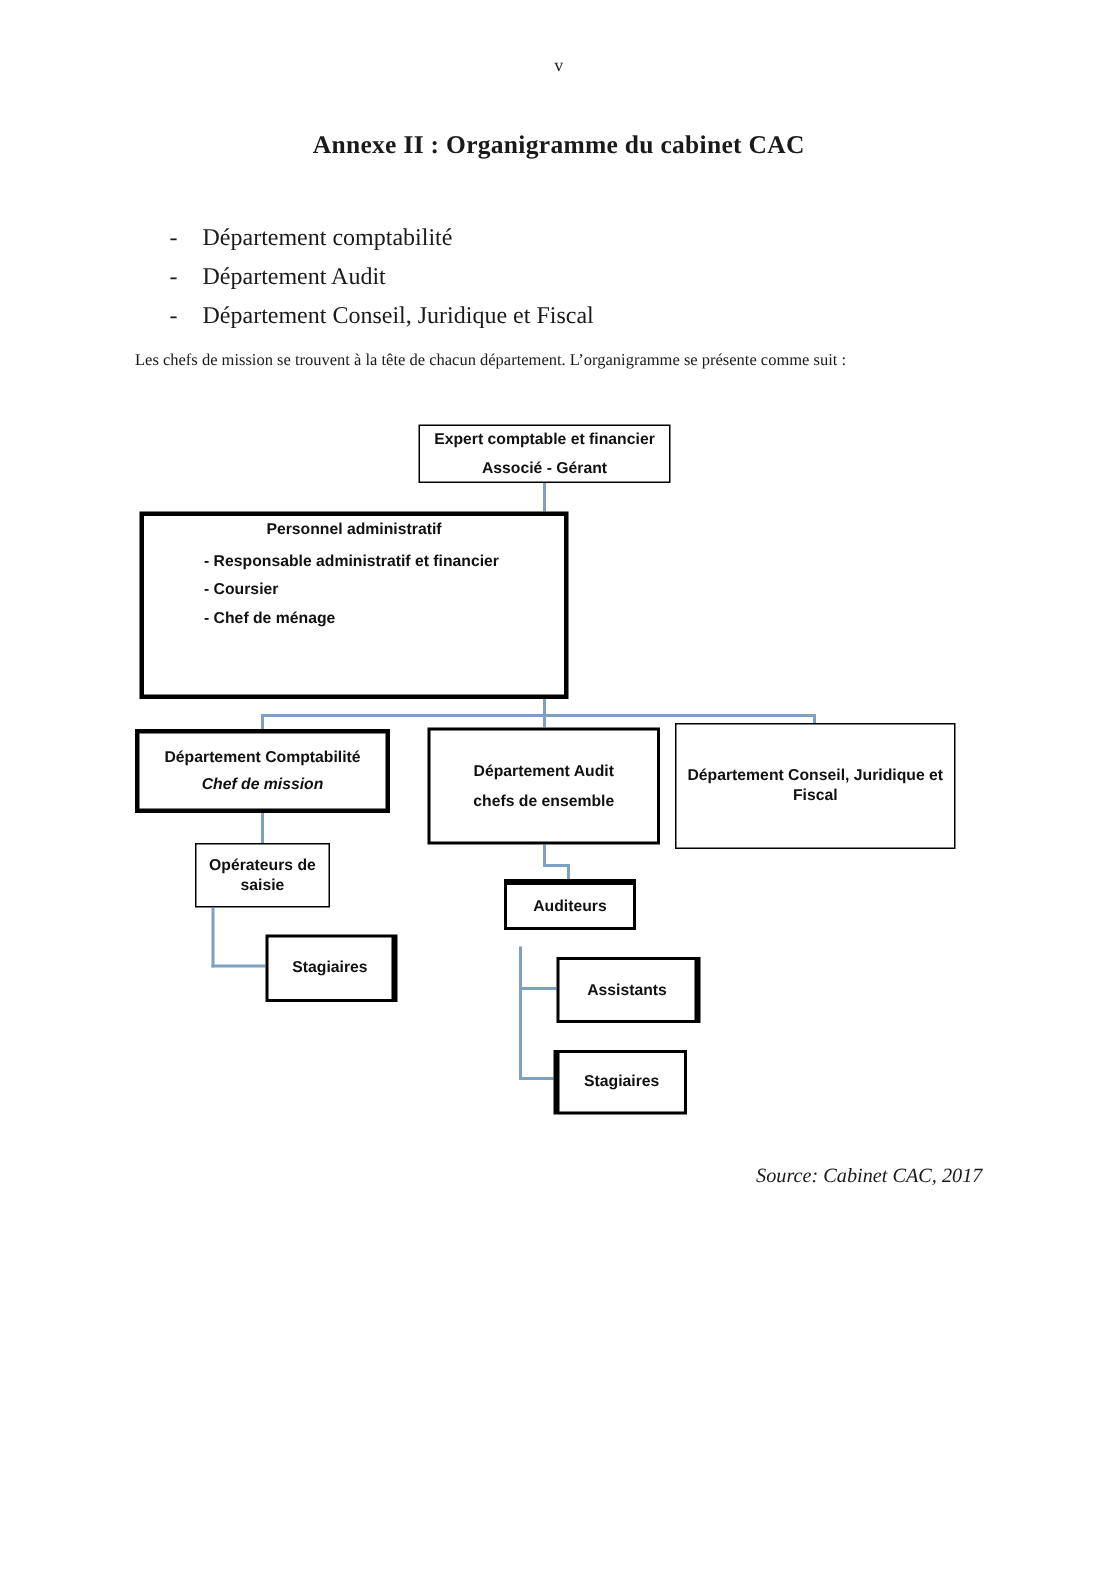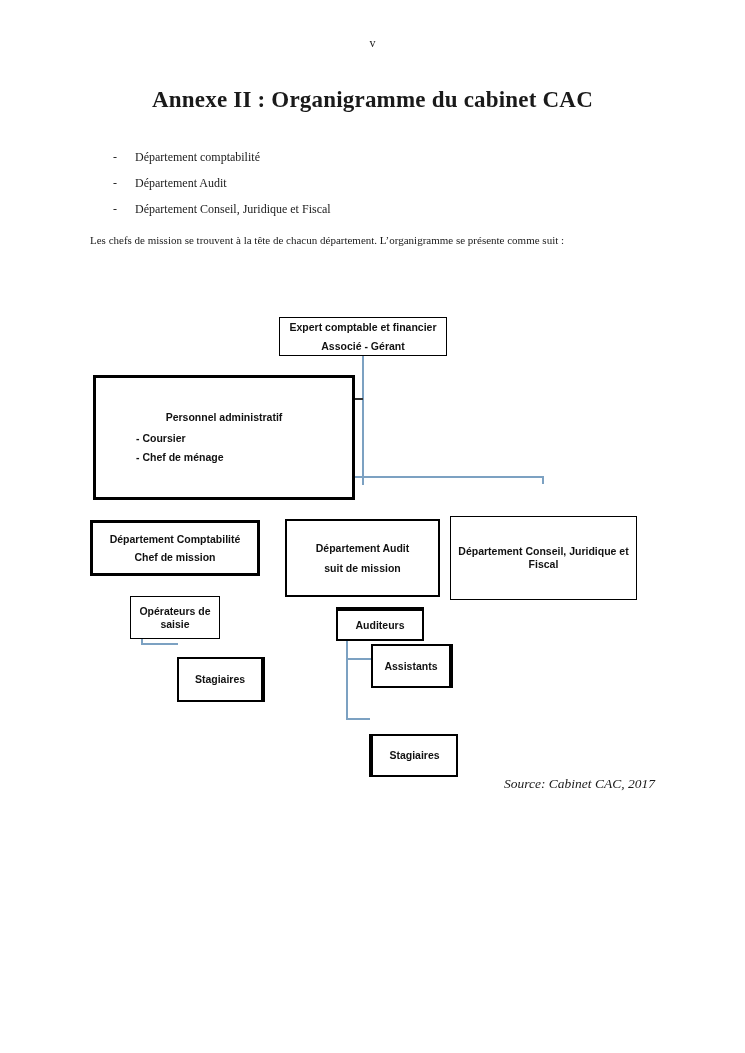--- a/index.html
+++ b/index.html
@@ -11,25 +11,25 @@
     color:#1a1a1a;
     overflow:hidden;
   }
   .abs{position:absolute;}
   .pagenum{
     top:36px;left:0;width:745px;
     text-align:center;font-size:12px;color:#222;
   }
   .title{
     top:87px;left:0;width:745px;
-    text-align:center;font-weight:bold;font-size:23px;
+    text-align:center;font-weight:bold;font-size:17px;
     letter-spacing:.2px;
   }
   .intro{ top:122px;left:90px;width:580px;font-size:13.5px; }
-  .list-row{ left:113px;width:560px;font-size:12px; }
+  .list-row{ left:113px;width:560px;font-size:16px; }
   .list-row .dash{display:inline-block;width:22px;}
   .para{
     top:227px;left:90px;width:575px;
     font-size:11px;line-height:26px;
   }
   .source{
     top:776px;left:90px;width:565px;
     text-align:right;font-style:italic;font-size:13.5px;
   }
   
@@ -40,40 +40,39 @@
     box-sizing:border-box;
     font-family:"Liberation Sans", sans-serif;
     font-weight:bold;
     font-size:10.5px;
     color:#111;
     display:flex;flex-direction:column;
     align-items:center;justify-content:center;
     text-align:center;
     line-height:13px;
     z-index:2;
-    margin-top:34px;
   }
   .node .l2{margin-top:6px;}
   #node-root{left:279px;top:283px;width:168px;height:39px;border-width:1.5px;}
   #node-admin{
-    left:93px;top:341px;width:262px;height:125px;border-width:3px;
-    align-items:stretch;justify-content:center;text-align:left;
+    left:93px;top:341px;width:286px;height:125px;border-width:3px;
+    align-items:stretch;justify-content:flex-start;text-align:left;
     padding:0 6px 0 40px;line-height:19px;
   }
   #node-admin .admin-title{text-align:center;margin-bottom:2px;padding-right:34px;}
   #node-compta{left:90px;top:486px;width:170px;height:56px;border-width:3px;}
-  #node-compta .l2{margin-top:5px;}
+  #node-compta .l2{margin-top:5px;font-style:italic;}
   #node-audit{left:285px;top:485px;width:155px;height:78px;border-width:2px;}
   #node-audit .l2{margin-top:7px;}
   #node-conseil{left:450px;top:482px;width:187px;height:84px;border-width:1.5px;padding:2px 4px;}
   #node-conseil .l2{margin-top:5px;}
   #node-oper{left:130px;top:562px;width:90px;height:43px;border-width:1.5px;padding:0 2px;}
   #node-stag-compta{left:177px;top:623px;width:88px;height:45px;border-width:2px;border-right-width:4px;}
-  #node-auditeurs{left:336px;top:573px;width:88px;height:34px;border-width:2px;border-top-width:4px;}
-  #node-assistants{left:371px;top:610px;width:82px;height:44px;border-width:2px;border-right-width:4px;}
+  #node-auditeurs{left:336px;top:586px;width:88px;height:34px;border-width:2px;border-top-width:4px;}
+  #node-assistants{left:371px;top:638px;width:96px;height:44px;border-width:2px;border-right-width:4px;}
   #node-stag-audit{left:369px;top:700px;width:89px;height:43px;border-width:2px;border-left-width:4px;}
   
   .conn{position:absolute;z-index:1;}
 </style>
 </head>
 <body>
 
 <div class="page">
 
   <div class="abs pagenum">v</div>
@@ -108,32 +107,33 @@
   <div class="conn" style="left:346px;top:658px;width:26px;height:2px;background:#7CA1C2;"></div>
   <div class="conn" style="left:346px;top:718px;width:24px;height:2px;background:#7CA1C2;"></div>
 
   <div class="node" id="node-root">
     <div>Expert comptable et financier</div>
     <div class="l2">Associé - Gérant</div>
   </div>
 
   <div class="node" id="node-admin">
     <div class="admin-title">Personnel administratif</div>
+    <div>- Responsable administratif et financier</div>
     <div>- Coursier</div>
     <div>- Chef de ménage</div>
   </div>
 
   <div class="node" id="node-compta">
     <div>Département Comptabilité</div>
     <div class="l2">Chef de mission</div>
   </div>
 
   <div class="node" id="node-audit">
     <div>Département Audit</div>
-    <div class="l2">suit de  mission</div>
+    <div class="l2">chefs de  ensemble</div>
   </div>
 
   <div class="node" id="node-conseil">
     <div>Département Conseil, Juridique et Fiscal</div>
   </div>
 
   <div class="node" id="node-oper">
     <div>Opérateurs de saisie</div>
   </div>
 

